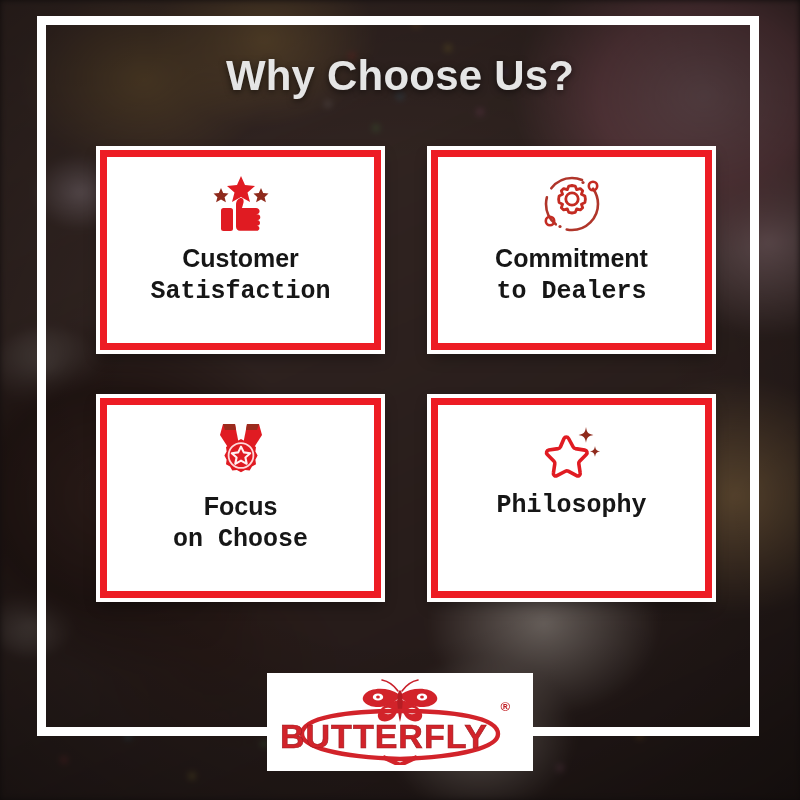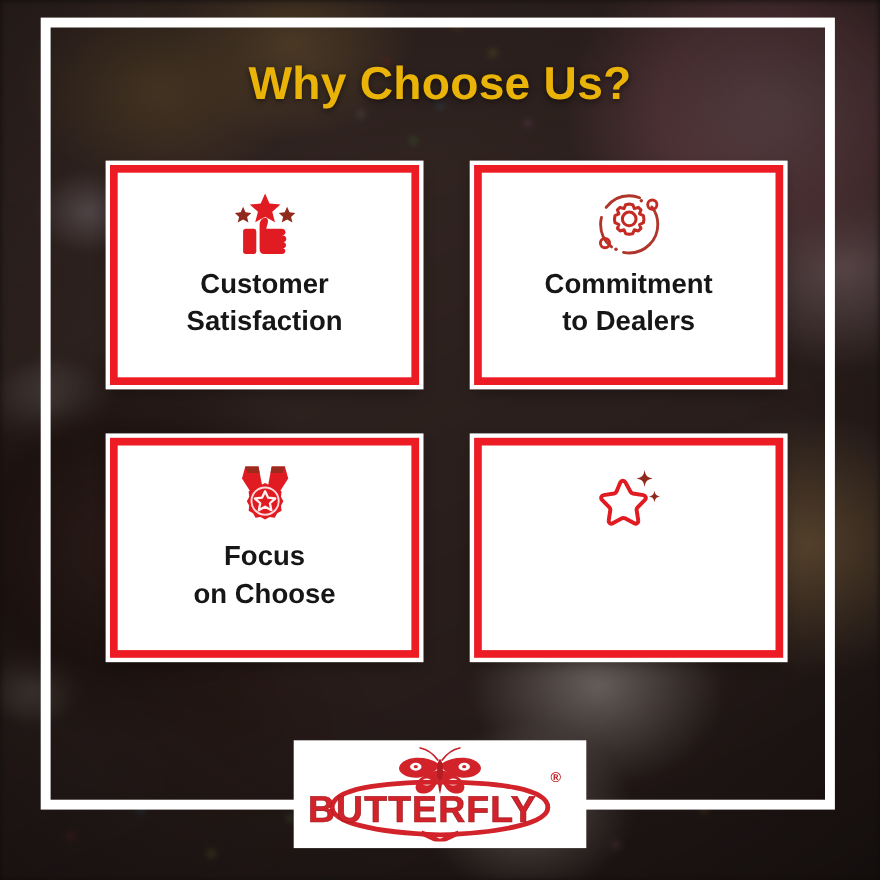--- a/index.html
+++ b/index.html
@@ -87,21 +87,21 @@
     pointer-events: none;
   }
 
   
   .headline {
     position: absolute;
     left: 0;
     top: 52px;
     width: 800px;
     text-align: center;
-    color: #eab308;
+    color: #e5e5e5;
     font-size: 42px;
     font-weight: bold;
     letter-spacing: 0.2px;
     text-shadow: 0 2px 7px rgba(0,0,0,.55);
   }
 
   
   .cards {
     position: absolute;
     left: 100px;
@@ -138,21 +138,21 @@
   .card-icon svg { display: block; }
 
   .card-label {
     text-align: center;
     color: #161616;
     font-size: 25px;
     font-weight: bold;
     line-height: 1.36;
     padding: 0 6px;
   }
-  .card-label .l2 { display: block; }
+  .card-label .l2 { display: block; font-family: Liberation Mono, monospace; }
 
   
   .logo-plate {
     position: absolute;
     left: 267px;
     top: 673px;
     width: 266px;
     height: 98px;
     background: #ffffff;
     display: flex;
@@ -263,20 +263,21 @@
                    C39.6 53.2 37.5 54.7 35.6 53.7 L27.2 49.2 C26.3 48.7 25.3 48.7 24.4 49.2 L16 53.7
                    C14.1 54.7 12 53.2 12.4 51 L13.8 41.8 C14 40.8 13.7 39.9 13 39.2 L6.3 32.4
                    C4.8 30.9 5.6 28.5 7.8 28.1 L17.2 26.6 C18.2 26.4 18.9 25.9 19.4 25 Z" fill="none" stroke="#e01b22" stroke-width="3.6" stroke-linejoin="round"></path>
 
           <path d="M45 5 C45.8 10.4 47.3 12 52.4 12.9 C47.3 13.8 45.8 15.4 45 20.8 C44.2 15.4 42.7 13.8 37.6 12.9 C42.7 12 44.2 10.4 45 5 Z" fill="#8f2a1c"></path>
 
           <path d="M54 24 C54.6 27.7 55.6 28.8 59.2 29.4 C55.6 30 54.6 31.1 54 34.8 C53.4 31.1 52.4 30 48.8 29.4 C52.4 28.8 53.4 27.7 54 24 Z" fill="#8f2a1c"></path>
         </svg>
       </div>
       <div class="card-label">
+        <span class="l2">Philosophy</span>
       </div>
     </div>
 
   </div>
 
   <div class="logo-plate">
     <div class="logo-inner">
       <svg width="240" height="86" viewBox="0 0 240 86" aria-hidden="true">
 
         <g transform="translate(120,24)">

